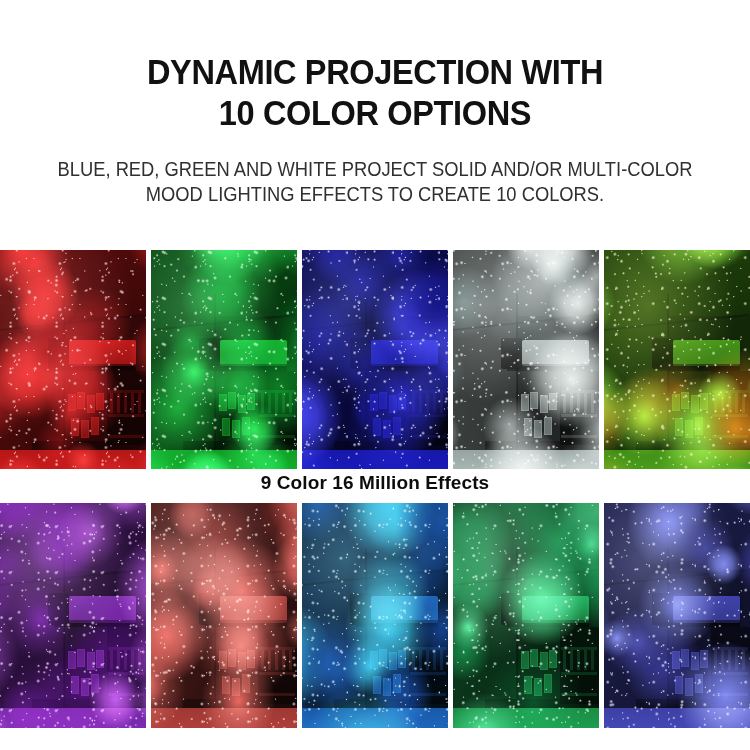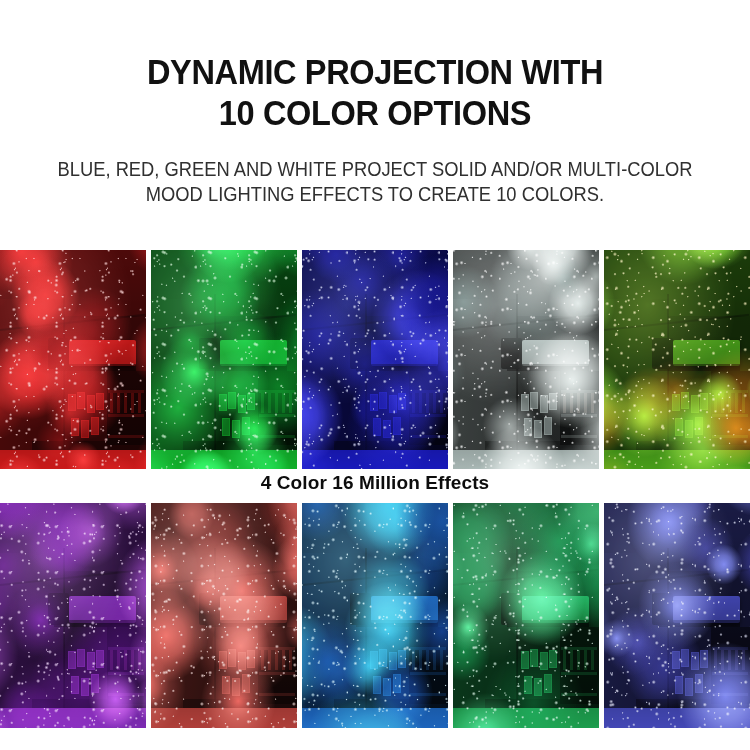--- a/index.html
+++ b/index.html
@@ -350,21 +350,21 @@
           <div class="baseboard"></div>
         </div>
         <div class="wash" style="background: rgb(79, 174, 28);"></div>
         <div class="nebula" style="background-image: radial-gradient(16.6% 12% at 13.1% 107.7%, rgb(140, 245, 58) 0%, rgba(140, 245, 58, 0.46) 32%, rgba(0, 0, 0, 0) 70%), radial-gradient(24.1% 17.4% at 95.7% -3.4%, rgb(140, 245, 58) 0%, rgba(140, 245, 58, 0.7) 32%, rgba(0, 0, 0, 0) 70%), radial-gradient(33.9% 24.4% at -1.7% 66%, rgb(140, 245, 58) 0%, rgba(140, 245, 58, 0.64) 32%, rgba(0, 0, 0, 0) 70%), radial-gradient(27.2% 19.6% at 71% 1.5%, rgb(140, 245, 58) 0%, rgba(140, 245, 58, 0.64) 32%, rgba(0, 0, 0, 0) 70%), radial-gradient(26.5% 19.1% at -3.7% 28.4%, rgb(140, 245, 58) 0%, rgba(140, 245, 58, 0.43) 32%, rgba(0, 0, 0, 0) 70%), radial-gradient(15.6% 11.2% at 78.4% -5.9%, rgb(140, 245, 58) 0%, rgba(140, 245, 58, 0.73) 32%, rgba(0, 0, 0, 0) 70%), radial-gradient(29.7% 21.4% at 83.5% 76%, rgb(208, 106, 18) 0%, rgba(208, 106, 18, 0.37) 32%, rgba(0, 0, 0, 0) 70%), radial-gradient(25.6% 18.4% at 84.2% 103.1%, rgb(140, 245, 58) 0%, rgba(140, 245, 58, 0.64) 32%, rgba(0, 0, 0, 0) 70%), radial-gradient(34% 24.5% at 72.5% -1.7%, rgb(140, 245, 58) 0%, rgba(140, 245, 58, 0.49) 32%, rgba(0, 0, 0, 0) 70%), radial-gradient(14.3% 10.3% at 99.4% 61.1%, rgb(140, 245, 58) 0%, rgba(140, 245, 58, 0.53) 32%, rgba(0, 0, 0, 0) 70%), radial-gradient(32.4% 23.3% at 100.7% -8%, rgb(140, 245, 58) 0%, rgba(140, 245, 58, 0.7) 32%, rgba(0, 0, 0, 0) 70%), radial-gradient(18.2% 13.1% at 74.4% 63.4%, rgb(140, 245, 58) 0%, rgba(140, 245, 58, 0.57) 32%, rgba(0, 0, 0, 0) 70%), radial-gradient(20.5% 14.8% at 78.5% 107%, rgb(208, 106, 18) 0%, rgba(208, 106, 18, 0.46) 32%, rgba(0, 0, 0, 0) 70%), radial-gradient(35.5% 25.6% at 62.1% 74.6%, rgb(140, 245, 58) 0%, rgba(140, 245, 58, 0.5) 32%, rgba(0, 0, 0, 0) 70%), radial-gradient(15.1% 10.9% at 94.8% 77.7%, rgb(208, 106, 18) 0%, rgba(208, 106, 18, 0.39) 32%, rgba(0, 0, 0, 0) 70%), radial-gradient(31% 22.3% at 31.4% 71.4%, rgb(140, 245, 58) 0%, rgba(140, 245, 58, 0.48) 32%, rgba(0, 0, 0, 0) 70%);"></div>
         <div class="nebula b" style="background-image: radial-gradient(21.2% 15.3% at 3.5% 0.8%, rgb(140, 245, 58) 0%, rgba(140, 245, 58, 0.41) 32%, rgba(0, 0, 0, 0) 70%), radial-gradient(34.5% 24.8% at 45.3% 7.7%, rgb(140, 245, 58) 0%, rgba(140, 245, 58, 0.73) 32%, rgba(0, 0, 0, 0) 70%), radial-gradient(26.2% 18.9% at 40.6% 66%, rgb(208, 106, 18) 0%, rgba(208, 106, 18, 0.67) 32%, rgba(0, 0, 0, 0) 70%), radial-gradient(38.6% 27.8% at 85.1% 62.1%, rgb(208, 106, 18) 0%, rgba(208, 106, 18, 0.72) 32%, rgba(0, 0, 0, 0) 70%), radial-gradient(27% 19.4% at 28.1% 102.9%, rgb(208, 106, 18) 0%, rgba(208, 106, 18, 0.62) 32%, rgba(0, 0, 0, 0) 70%), radial-gradient(24% 17.3% at 15.7% 72.8%, rgb(208, 106, 18) 0%, rgba(208, 106, 18, 0.76) 32%, rgba(0, 0, 0, 0) 70%), radial-gradient(38% 27.4% at 107.4% 106.9%, rgb(140, 245, 58) 0%, rgba(140, 245, 58, 0.58) 32%, rgba(0, 0, 0, 0) 70%), radial-gradient(33.6% 24.2% at 69.3% 77.9%, rgb(140, 245, 58) 0%, rgba(140, 245, 58, 0.5) 32%, rgba(0, 0, 0, 0) 70%), radial-gradient(22.2% 16% at 52.3% 60.3%, rgb(208, 106, 18) 0%, rgba(208, 106, 18, 0.38) 32%, rgba(0, 0, 0, 0) 70%), radial-gradient(30.9% 22.2% at 15.6% -0.1%, rgb(140, 245, 58) 0%, rgba(140, 245, 58, 0.59) 32%, rgba(0, 0, 0, 0) 70%), radial-gradient(20.2% 14.5% at 100.9% 35.7%, rgb(140, 245, 58) 0%, rgba(140, 245, 58, 0.75) 32%, rgba(0, 0, 0, 0) 70%), radial-gradient(20.7% 14.9% at 24.3% 92.9%, rgb(208, 106, 18) 0%, rgba(208, 106, 18, 0.37) 32%, rgba(0, 0, 0, 0) 70%);"></div>
         <div class="stars" style="background-image: radial-gradient(1.1px at 68% 66%, rgb(255, 240, 192) 0%, rgba(255, 255, 255, 0) 100%), radial-gradient(1.1px at 32.8% 64.5%, rgb(255, 240, 192) 0%, rgba(255, 255, 255, 0) 100%), radial-gradient(1.1px at 15.7% 79.9%, rgb(255, 240, 192) 0%, rgba(255, 255, 255, 0) 100%), radial-gradient(1.1px at 30.8% 12.3%, rgb(255, 240, 192) 0%, rgba(255, 255, 255, 0) 100%), radial-gradient(1.1px at 53.6% 5.1%, rgb(255, 240, 192) 0%, rgba(255, 255, 255, 0) 100%), radial-gradient(1.1px at 32.2% 52.7%, rgb(255, 240, 192) 0%, rgba(255, 255, 255, 0) 100%), radial-gradient(1.1px at 25% 85.2%, rgb(255, 240, 192) 0%, rgba(255, 255, 255, 0) 100%), radial-gradient(1.1px at 7.4% 90.5%, rgb(255, 240, 192) 0%, rgba(255, 255, 255, 0) 100%), radial-gradient(1.1px at 42.7% 39.3%, rgb(255, 240, 192) 0%, rgba(255, 255, 255, 0) 100%), radial-gradient(1.1px at 82.1% 1.5%, rgb(255, 240, 192) 0%, rgba(255, 255, 255, 0) 100%), radial-gradient(1.1px at 92.6% 26%, rgb(255, 240, 192) 0%, rgba(255, 255, 255, 0) 100%), radial-gradient(1.1px at 77.5% 57.2%, rgb(255, 240, 192) 0%, rgba(255, 255, 255, 0) 100%), radial-gradient(1.1px at 98.1% 89.2%, rgb(255, 240, 192) 0%, rgba(255, 255, 255, 0) 100%), radial-gradient(1.1px at 56.5% 61.3%, rgb(255, 240, 192) 0%, rgba(255, 255, 255, 0) 100%), radial-gradient(1.1px at 8.4% 1.4%, rgb(255, 240, 192) 0%, rgba(255, 255, 255, 0) 100%), radial-gradient(1.1px at 72.9% 20.3%, rgb(255, 240, 192) 0%, rgba(255, 255, 255, 0) 100%), radial-gradient(1.1px at 19.2% 13.5%, rgb(255, 240, 192) 0%, rgba(255, 255, 255, 0) 100%), radial-gradient(1.1px at 93.5% 7.2%, rgb(255, 240, 192) 0%, rgba(255, 255, 255, 0) 100%), radial-gradient(1.1px at 75.5% 49.8%, rgb(255, 240, 192) 0%, rgba(255, 255, 255, 0) 100%), radial-gradient(1.1px at 48.5% 85.4%, rgb(255, 240, 192) 0%, rgba(255, 255, 255, 0) 100%), radial-gradient(1.1px at 27.4% 59.4%, rgb(255, 240, 192) 0%, rgba(255, 255, 255, 0) 100%), radial-gradient(1.1px at 50.5% 66.7%, rgb(255, 240, 192) 0%, rgba(255, 255, 255, 0) 100%), radial-gradient(1.6px at 36.3% 25.9%, rgb(255, 240, 192) 0%, rgba(255, 255, 255, 0) 100%), radial-gradient(1.6px at 8.3% 60.2%, rgb(255, 240, 192) 0%, rgba(255, 255, 255, 0) 100%), radial-gradient(1.6px at 53.6% 9.5%, rgb(255, 240, 192) 0%, rgba(255, 255, 255, 0) 100%), radial-gradient(1.6px at 68.5% 24.4%, rgb(255, 240, 192) 0%, rgba(255, 255, 255, 0) 100%), radial-gradient(1.6px at 56.2% 28.9%, rgb(255, 240, 192) 0%, rgba(255, 255, 255, 0) 100%), radial-gradient(1.6px at 23.9% 52.4%, rgb(255, 240, 192) 0%, rgba(255, 255, 255, 0) 100%), radial-gradient(1.6px at 34.1% 51.8%, rgb(255, 240, 192) 0%, rgba(255, 255, 255, 0) 100%), radial-gradient(1.6px at 23.6% 55.3%, rgb(255, 240, 192) 0%, rgba(255, 255, 255, 0) 100%), radial-gradient(1.6px at 70.3% 95.1%, rgb(255, 240, 192) 0%, rgba(255, 255, 255, 0) 100%), radial-gradient(1.6px at 4.6% 53.4%, rgb(255, 240, 192) 0%, rgba(255, 255, 255, 0) 100%), radial-gradient(1.6px at 63.4% 15.8%, rgb(255, 240, 192) 0%, rgba(255, 255, 255, 0) 100%), radial-gradient(1.6px at 42.4% 50.6%, rgb(255, 240, 192) 0%, rgba(255, 255, 255, 0) 100%), radial-gradient(1.6px at 72.9% 33.1%, rgb(255, 240, 192) 0%, rgba(255, 255, 255, 0) 100%), radial-gradient(1.6px at 87.4% 40.7%, rgb(255, 240, 192) 0%, rgba(255, 255, 255, 0) 100%), radial-gradient(2.1px at 7% 16.6%, rgb(255, 240, 192) 0%, rgba(255, 255, 255, 0) 100%), radial-gradient(2.1px at 35.6% 98.3%, rgb(255, 240, 192) 0%, rgba(255, 255, 255, 0) 100%), radial-gradient(2.1px at 63.6% 91.6%, rgb(255, 240, 192) 0%, rgba(255, 255, 255, 0) 100%), radial-gradient(2.1px at 27.2% 82.9%, rgb(255, 240, 192) 0%, rgba(255, 255, 255, 0) 100%), radial-gradient(2.1px at 15.4% 5.9%, rgb(255, 240, 192) 0%, rgba(255, 255, 255, 0) 100%), radial-gradient(2.1px at 32.9% 67.3%, rgb(255, 240, 192) 0%, rgba(255, 255, 255, 0) 100%), radial-gradient(2.1px at 38% 24.4%, rgb(255, 240, 192) 0%, rgba(255, 255, 255, 0) 100%), radial-gradient(2.1px at 22.9% 87.9%, rgb(255, 240, 192) 0%, rgba(255, 255, 255, 0) 100%);"></div>
         <div class="glow" style="background: radial-gradient(80% 60% at 30% 25%, rgb(200, 255, 90) 0%, rgba(0, 0, 0, 0) 75%);"></div>
       </div>
     </div>
 
-  <div class="caption">4 Color 16 Million Effects</div>
+  <div class="caption">9 Color 16 Million Effects</div>
 
   <div class="grid row2" id="row2">
       <div class="tile">
         <div class="room">
           <div class="ceiling"></div>
           <div class="wall-left"></div>
           <div class="wall-right"></div>
           <div class="corner-edge"></div>
           <div class="ceiling-edge"></div>
           <div class="ac-unit"></div>

